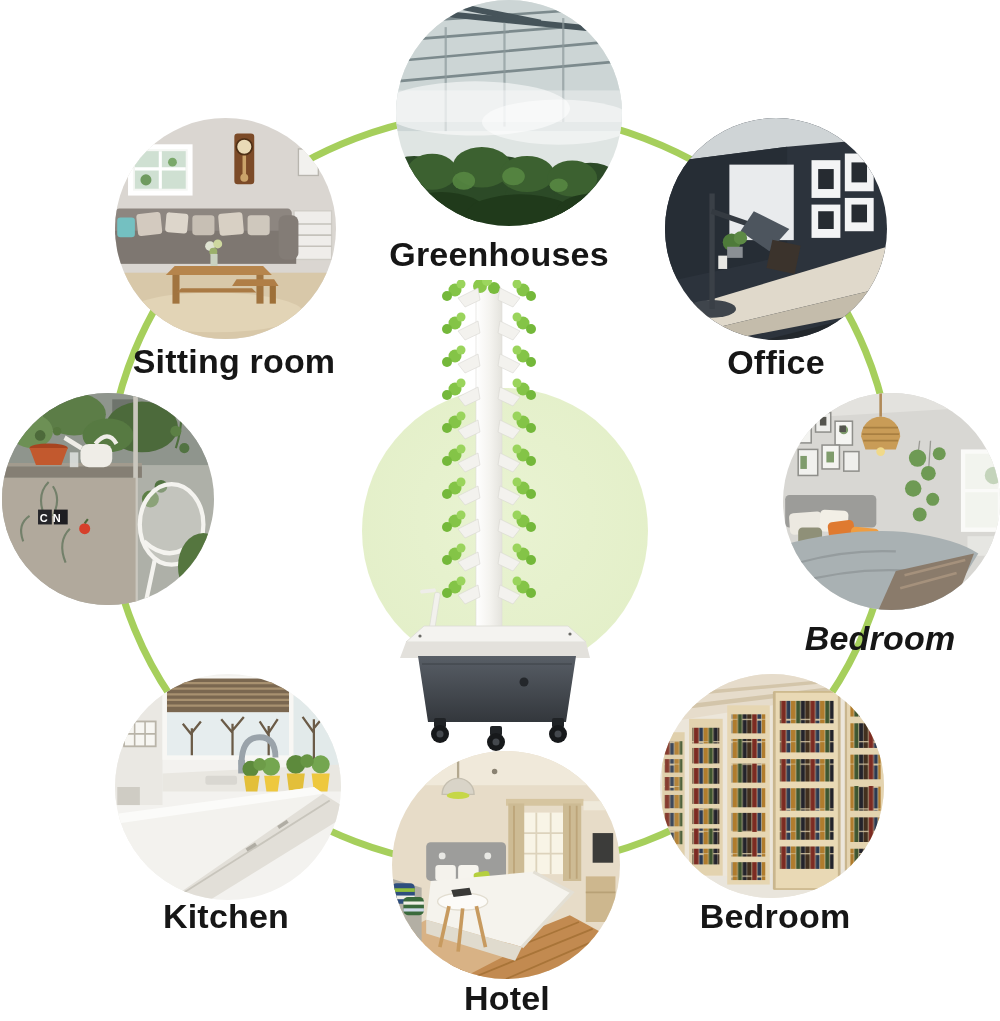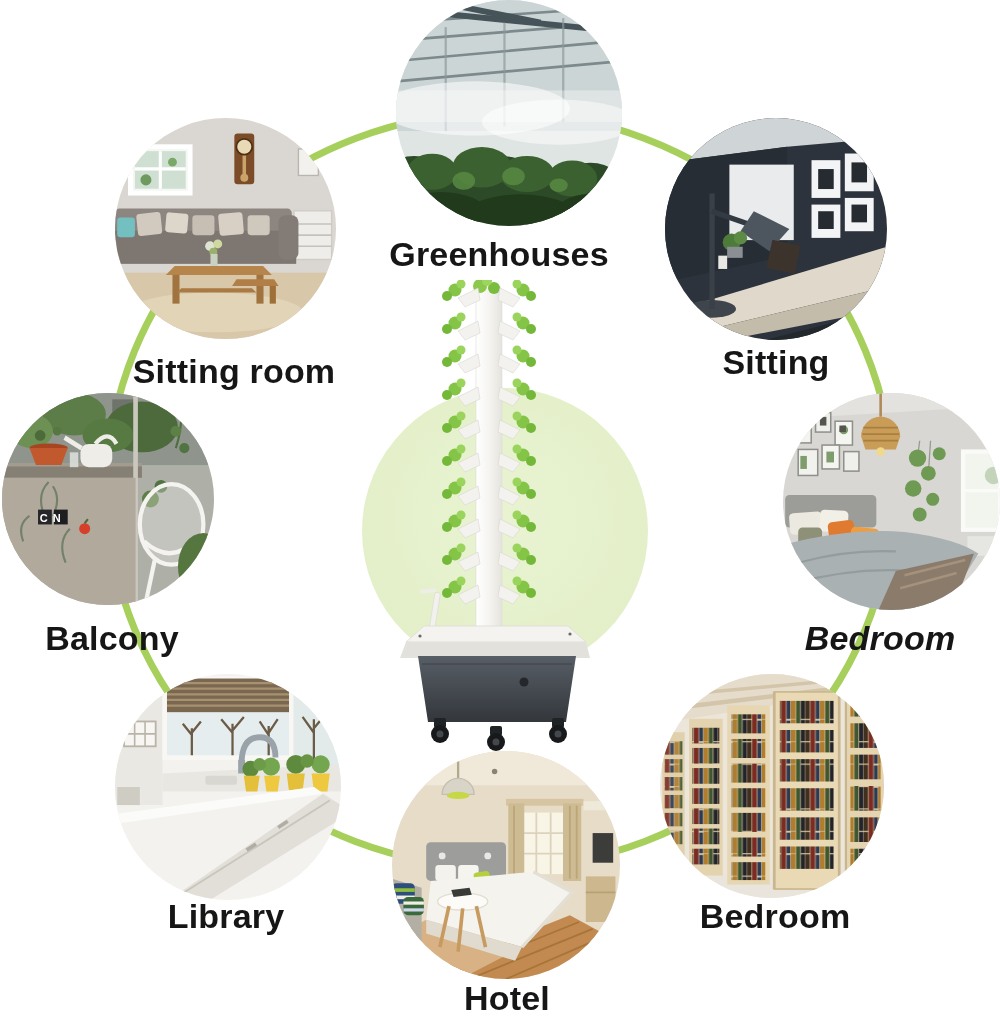--- a/index.html
+++ b/index.html
@@ -19,21 +19,21 @@
   #c-office{left:665px;top:118px;width:222px;height:222px;}
   #c-balcony{left:2px;top:393px;width:212px;height:212px;}
   #c-bedroom{left:783px;top:393px;width:217px;height:217px;}
   #c-kitchen{left:115px;top:674px;width:226px;height:226px;}
   #c-library{left:660px;top:674px;width:224px;height:224px;}
   #c-hotel{left:392px;top:751px;width:228px;height:228px;}
   
   .scene-label{position:absolute;z-index:5;transform:translateX(-50%);white-space:nowrap;
     font-size:34px;line-height:1;font-weight:600;color:#161616;letter-spacing:.2px;}
   #l-greenhouses{left:499px;top:237px;text-align:center;}
-  #l-sitting{left:234px;top:354px;}
+  #l-sitting{left:234px;top:344px;}
   #l-office{left:776px;top:345px;}
   #l-balcony{left:112px;top:621px;}
   #l-bedroom{left:880px;top:621px;font-style:italic;}
   #l-kitchen{left:226px;top:899px;}
   #l-library{left:775px;top:899px;}
   #l-hotel{left:507px;top:981px;}
 </style>
 </head>
 <body>
 
@@ -527,21 +527,20 @@
       <g stroke="#c79a5f" stroke-width="1.6">
         <line x1="25" y1="68" x2="21" y2="86"></line>
           <line x1="37" y1="68" x2="41" y2="86"></line>
           <line x1="31" y1="69" x2="29" y2="88"></line>
       </g>
       <polygon points="26,61 34,60 35,63 27,64" fill="#3a3a38"></polygon>
     </svg>
   </div>
 
   <div class="scene-label" id="l-greenhouses">Greenhouses</div>
-  <div class="scene-label" id="l-office">Sitting</div>
+  <div class="scene-label" id="l-office">Office</div>
   <div class="scene-label" id="l-bedroom">Bedroom</div>
   <div class="scene-label" id="l-library">Bedroom</div>
   <div class="scene-label" id="l-hotel">Hotel</div>
-  <div class="scene-label" id="l-kitchen">Library</div>
-  <div class="scene-label" id="l-balcony">Balcony</div>
+  <div class="scene-label" id="l-kitchen">Kitchen</div>
   <div class="scene-label" id="l-sitting">Sitting room</div>
 
 </div>
 
 </body></html>

